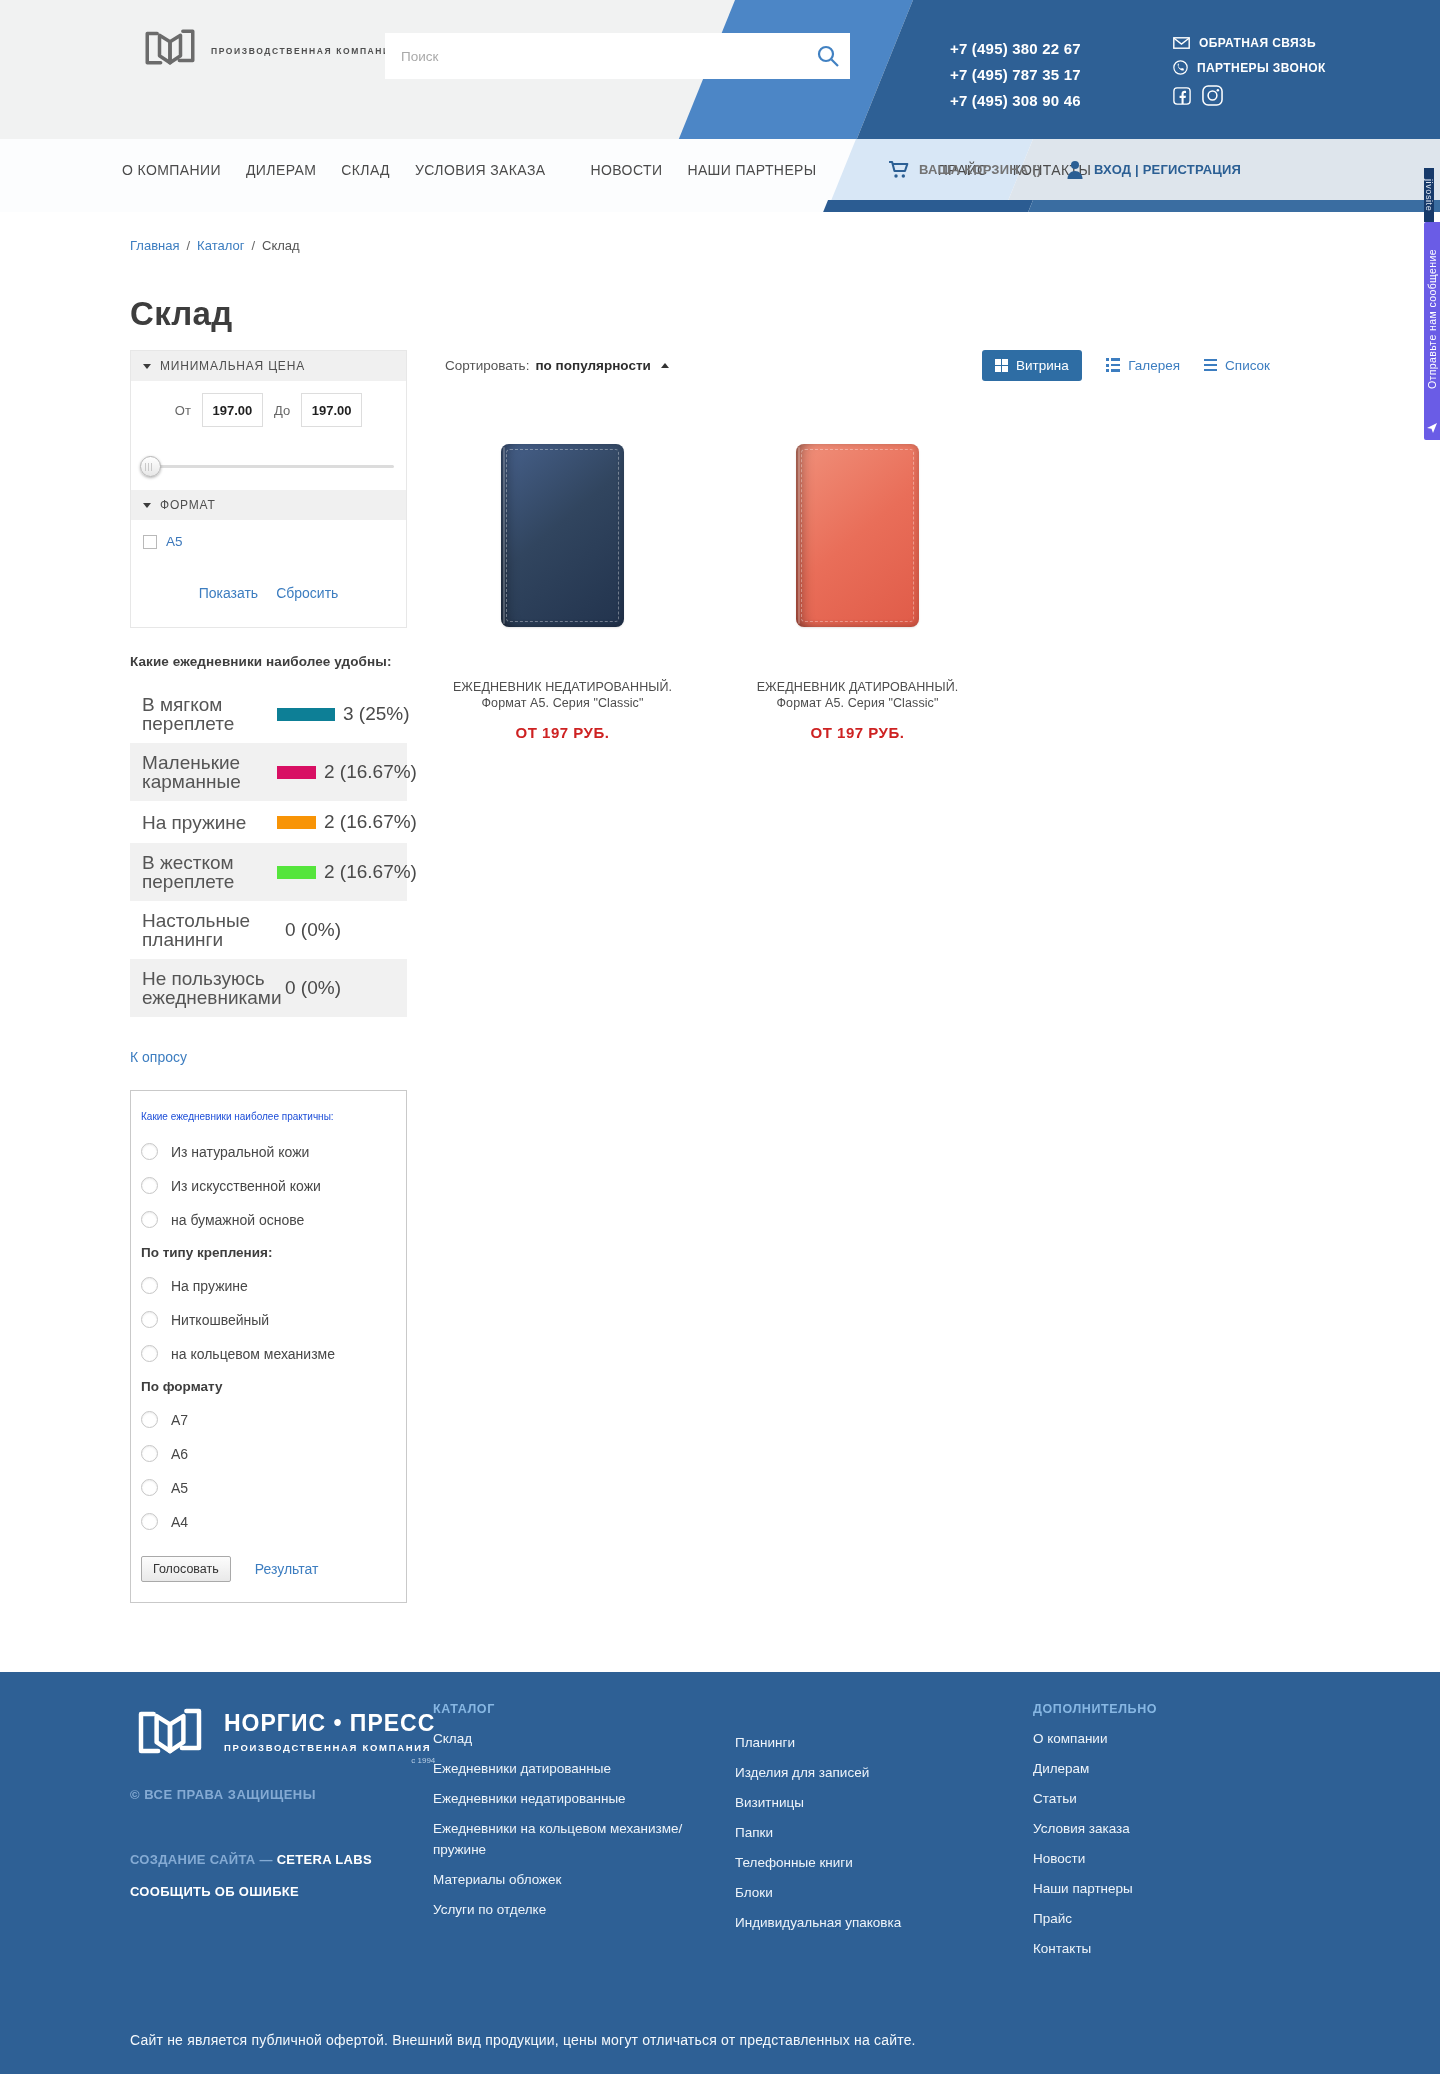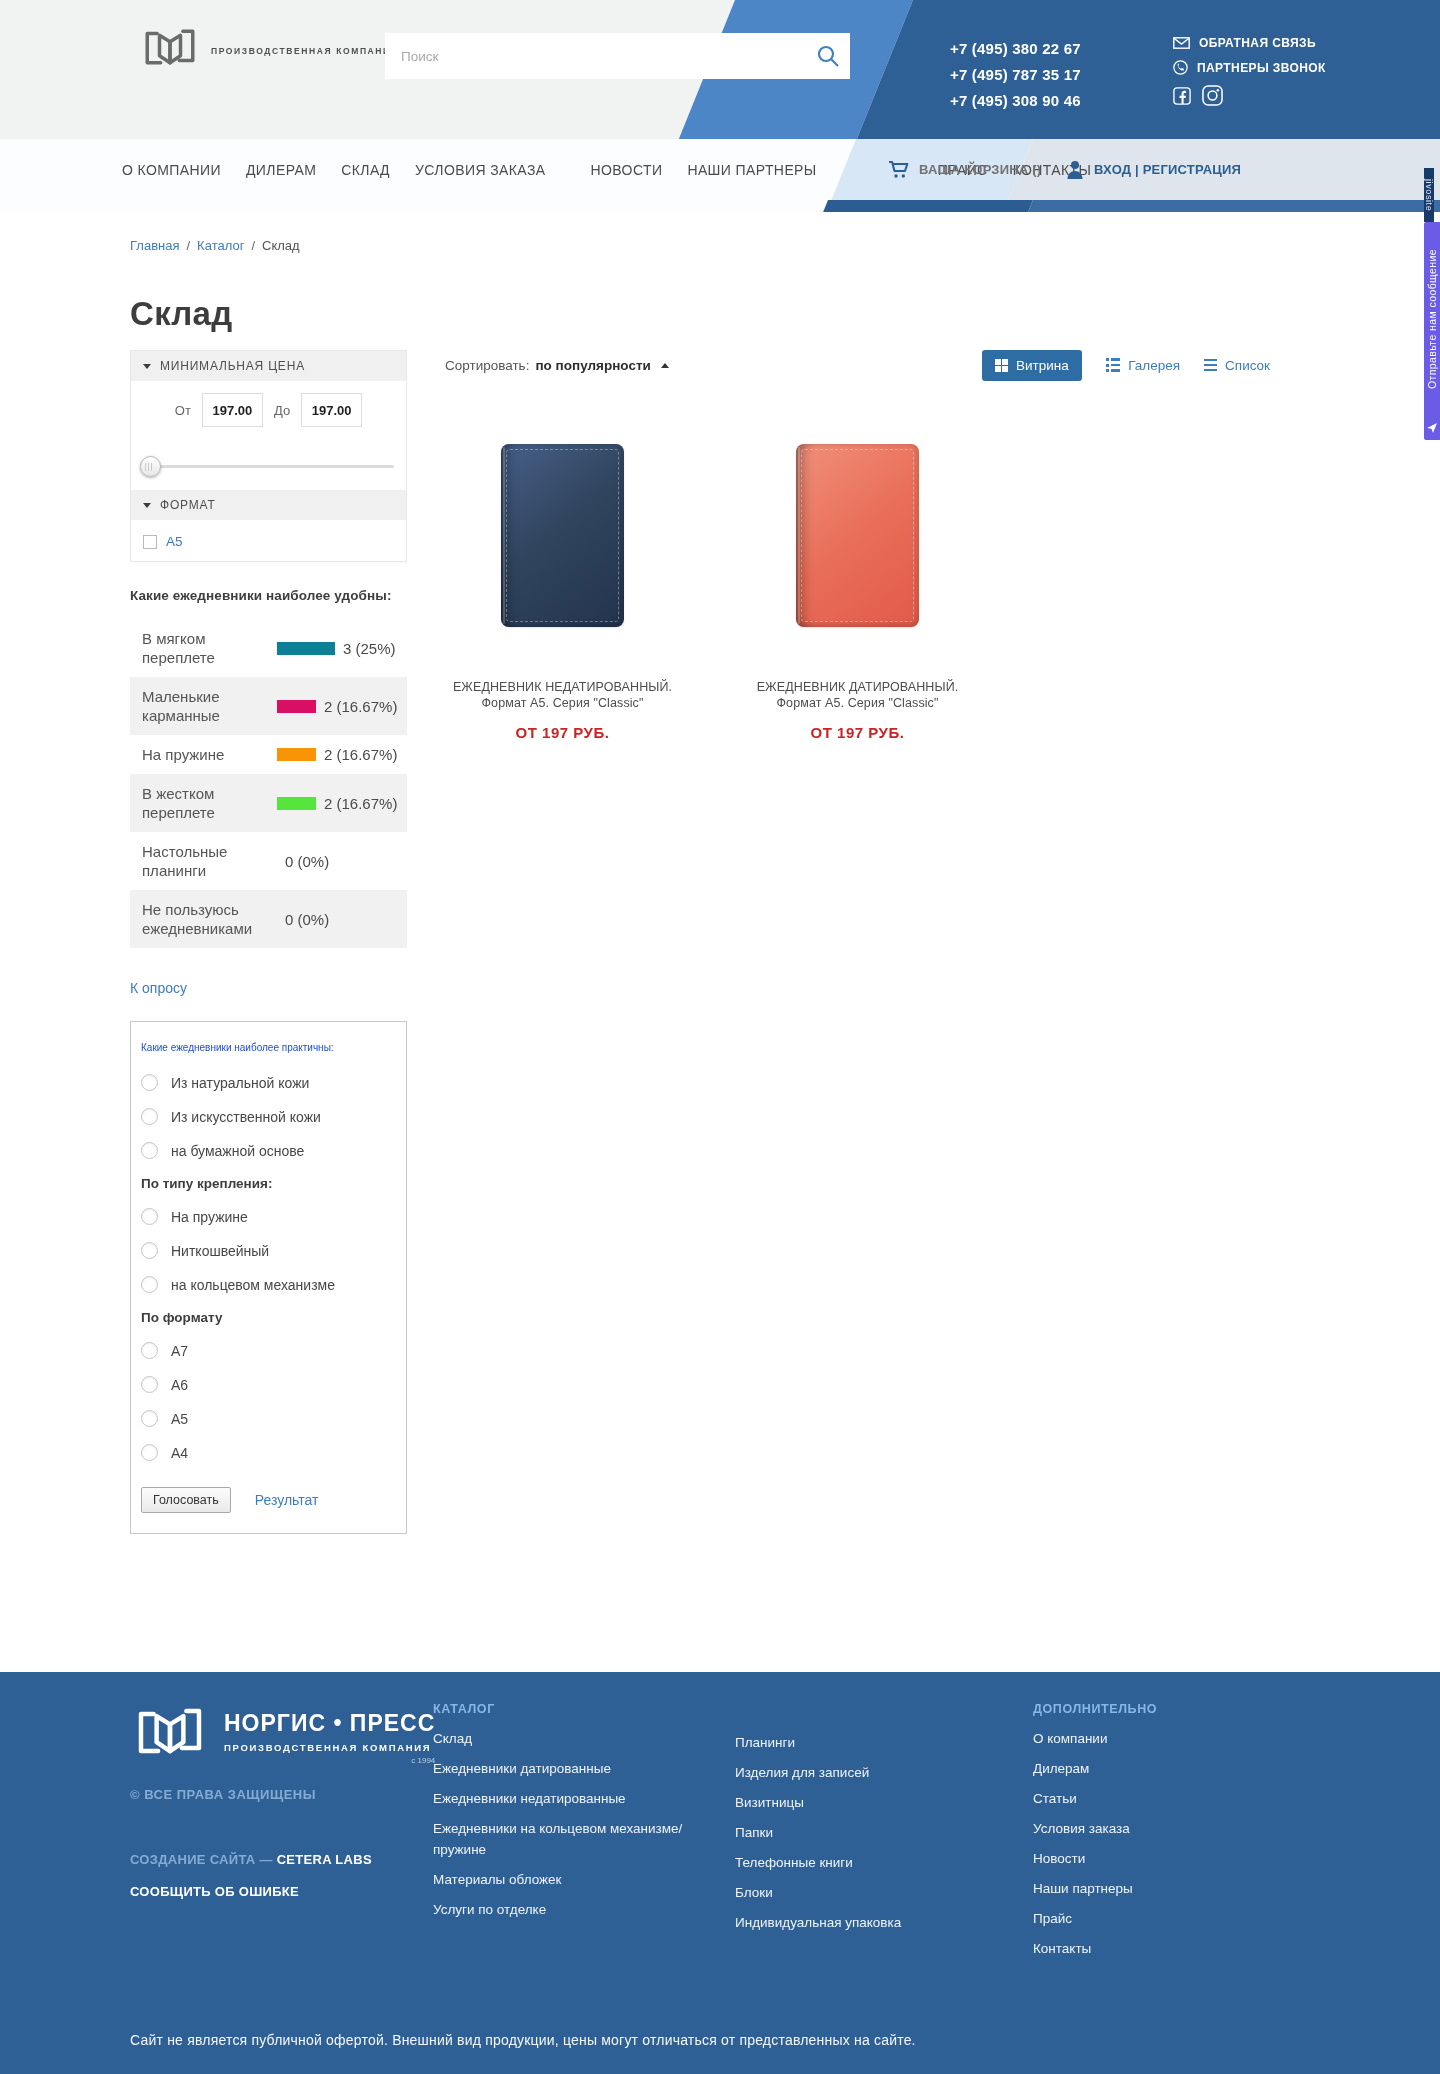--- a/index.html
+++ b/index.html
@@ -78,21 +78,21 @@
   .slider-handle { position:absolute; left:-3px; top:-9px; width:21px; height:21px; border-radius:50%; background:linear-gradient(#ffffff,#e7e7e7); border:1px solid #b5b5b5; box-shadow:0 1px 3px rgba(0,0,0,0.3); cursor:pointer; }
   .slider-handle::after { content:""; position:absolute; left:7px; top:6px; width:1px; height:8px; background:#c9c9c9; box-shadow:3px 0 0 #c9c9c9, -3px 0 0 #c9c9c9; }
   .check-row { display:flex; align-items:center; gap:9px; padding:14px 12px 12px; font-size:13.5px; color:#3c78bb; cursor:pointer; }
   .checkbox { width:14px; height:14px; border:1px solid #b9b9b9; background:#fff; flex:none; }
   .filter-actions { display:flex; justify-content:center; gap:18px; padding:24px 0 26px; font-size:14px; }
   .filter-actions a { color:#3c7dc0; }
 
   
   .poll-results { margin-top:26px; }
   .pr-title { font-size:13.5px; font-weight:bold; color:#3e3e3e; margin-bottom:16px; letter-spacing:0.1px; }
-  .pr-row { display:flex; align-items:center; padding:10px 0 10px 12px; font-size:15px; color:#555; }
+  .pr-row { display:flex; align-items:center; padding:10px 0 10px 12px; font-size:19px; color:#555; }
   .pr-row.alt { background:#f1f1f1; }
   .pr-label { width:135px; line-height:19px; flex:none; }
   .pr-bar { height:13px; flex:none; }
   .pr-value { margin-left:8px; color:#4a4a4a; white-space:nowrap; }
   .poll-link { display:inline-block; margin-top:32px; color:#3c7dc0; font-size:14px; }
 
   
   .poll-form { margin-top:24px; border:1px solid #c9c9c9; padding:16px 12px 20px 10px; }
   .pf-title { font-size:10px; font-weight:normal; color:#1d4ed8; line-height:19px; }
   .pf-option { display:flex; align-items:center; gap:13px; margin-top:17px; font-size:14px; color:#474747; cursor:pointer; }
@@ -312,20 +312,24 @@
             <span class="slider-handle"></span>
           </div>
           <div class="filter-header">
             <span class="caret-down"></span>
             <span>ФОРМАТ</span>
           </div>
           <label class="check-row">
             <span class="checkbox"></span>
             <span>A5</span>
           </label>
+          <div class="filter-actions">
+            <a>Показать</a>
+            <a>Сбросить</a>
+          </div>
         </div>
 
         <div class="poll-results">
           <div class="pr-title">Какие ежедневники наиболее удобны:</div>
           <div class="pr-row">
             <span class="pr-label">В мягком переплете</span>
             <span class="pr-bar" style="width:58px;background:#0d7f96"></span>
             <span class="pr-value">3 (25%)</span>
           </div>
           <div class="pr-row alt">

